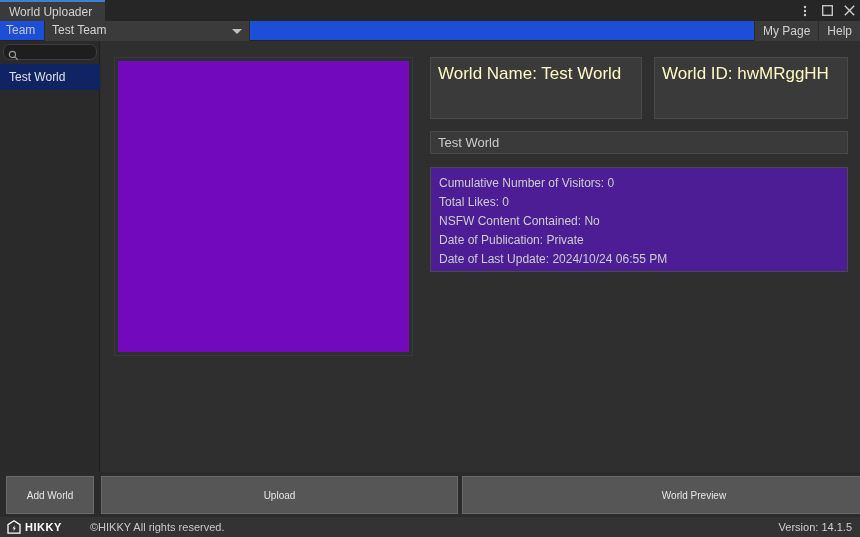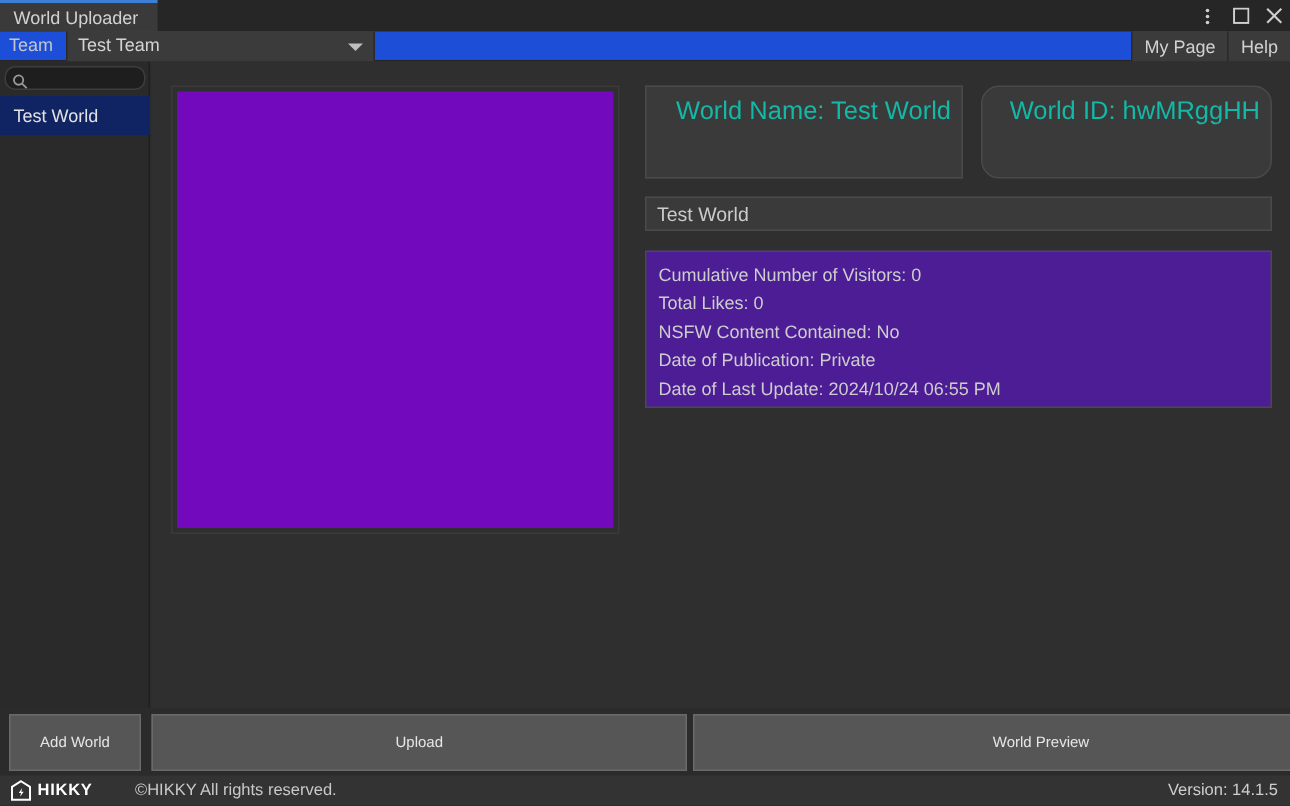--- a/index.html
+++ b/index.html
@@ -134,28 +134,27 @@
   }
 
   
   .info-col {
     position: absolute; left: 329px; top: 16px; width: 418px;
   }
   .name-row { display: flex; gap: 12px; }
   .field-box {
     background: #3a3a3a;
     border: 1px solid #4a4a4a;
-    color: #14b8a6;
+    color: #fef9c3;
     padding: 5px 7px;
     font-size: 17px;
     line-height: 1.28;
-    text-align: right;
   }
   .world-name-box { width: 212px; height: 62px; }
-  .world-id-box  { width: 194px; height: 62px; border-radius: 12px; }
+  .world-id-box  { width: 194px; height: 62px; }
 
   .desc-box {
     margin-top: 12px;
     width: 418px; height: 23px;
     background: #3a3a3a;
     border: 1px solid #4a4a4a;
     color: #cbcbcb;
     font-size: 13px;
     padding: 3px 7px;
   }

